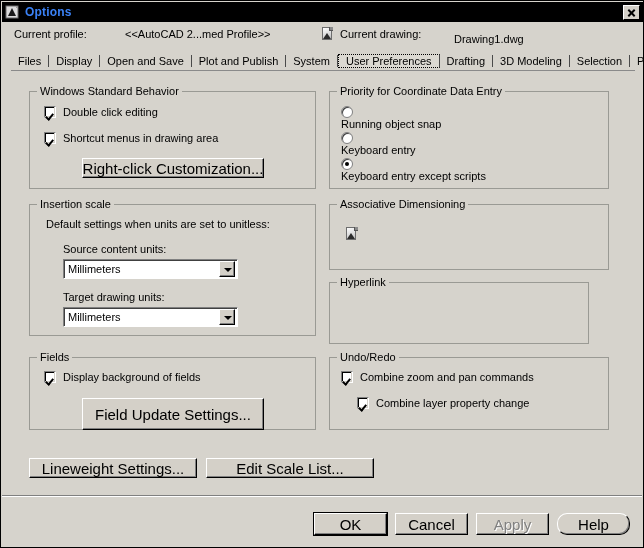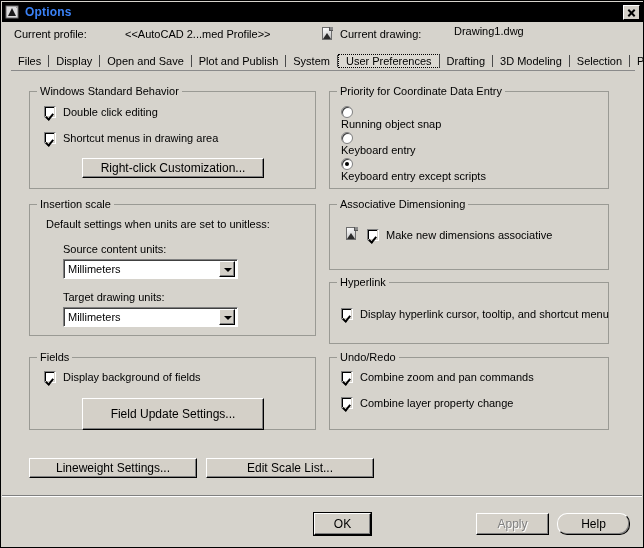--- a/index.html
+++ b/index.html
@@ -153,21 +153,21 @@
   }
   .radio.selected::after {
     content:""; position:absolute; left:3px; top:3px;
     width:4px;height:4px;border-radius:50%;background:#000;
   }
 
   
   .btn {
     position:absolute;
     display:flex; align-items:center; justify-content:center;
-    font-size:12px;
+    font-size:15px;
     background:#d4d0c8;
     border-top:1px solid #fff; border-left:1px solid #fff;
     border-right:1px solid #000; border-bottom:1px solid #000;
     box-shadow: inset -1px -1px 0 #808080;
     cursor:default;
     white-space:nowrap;
   }
   .btn.default {
     outline: 1px solid #000;
     outline-offset: 0px;
@@ -224,21 +224,21 @@
 
   <div id="profile-row">
     <span class="prof-lbl" style="left:13px; top:3px;">Current profile:</span>
     <span class="prof-lbl" style="left:124px; top:3px;">&lt;&lt;AutoCAD 2...med Profile&gt;&gt;</span>
     <span class="dwg-icon" style="left:319px; top:2px;">
       <span class="sheet"></span>
         <span class="fold"></span>
         <span class="tri"></span>
     </span>
     <span class="prof-lbl" style="left:339px; top:3px;">Current drawing:</span>
-    <span class="prof-lbl" style="left:453px; top:0;">Drawing1.dwg</span>
+    <span class="prof-lbl" style="left:453px; top:8px;">Drawing1.dwg</span>
   </div>
 
   <div id="tabstrip">
     <div class="tab">
         <span>Files</span>
       </div>
     <div class="tab">
         <span>Display</span>
       </div>
     <div class="tab">
@@ -340,61 +340,56 @@
 
   <div class="group" style="left:328px; top:203px; width:280px; height:66px;">
     <span class="glabel">Associative Dimensioning</span>
 
     <span class="dwg-icon assoc-icon" style="left:14px; top:22px;">
       <span class="sheet"></span>
         <span class="fold"></span>
         <span class="tri"></span>
     </span>
 
-    <div class="chk-row" style="left:37px; top:24px;">
-      <span class="checkbox checked"></span>
-      <span class="chk-label">Make new dimensions associative</span>
-    </div>
-  </div>
-
-  <div class="group" style="left:328px; top:281px; width:280px; height:62px;padding-left:40px;">
+  </div>
+
+  <div class="group" style="left:328px; top:281px; width:260px; height:62px;padding-left:40px;">
     <span class="glabel">Hyperlink</span>
 
-    <div class="chk-row" style="left:11px; top:25px;">
-      <span class="checkbox checked"></span>
-      <span class="chk-label">Display hyperlink cursor, tooltip, and shortcut menu</span>
-    </div>
   </div>
 
   <div class="group" style="left:328px; top:356px; width:280px; height:73px;">
     <span class="glabel">Undo/Redo</span>
 
     <div class="chk-row" style="left:11px; top:13px;">
       <span class="checkbox checked"></span>
       <span class="chk-label">Combine zoom and pan commands</span>
     </div>
 
-    <div class="chk-row" style="left:11px; top:39px;">
+    <div class="chk-row" style="left:27px; top:39px;">
       <span class="checkbox checked"></span>
       <span class="chk-label">Combine layer property change</span>
     </div>
   </div>
 
   <div class="btn" style="left:28px; top:457px; width:168px; height:20px;">
     <span>Lineweight Settings...</span>
   </div>
   <div class="btn" style="left:205px; top:457px; width:168px; height:20px;">
     <span>Edit Scale List...</span>
   </div>
 
   <div style="position:absolute; left:1px; top:494px; width:640px; height:1px; background:#808080;"></div>
   <div style="position:absolute; left:1px; top:495px; width:640px; height:1px; background:#fff;"></div>
 
-  <div class="btn default" style="left:313px; top:512px; width:57px; height:22px;">
+  <div class="btn default" style="left:313px; top:512px; width:73px; height:22px;">
     <span>OK</span>
+  </div>
+  <div class="btn" style="left:394px; top:512px; width:73px; height:22px;">
+    <span>Cancel</span>
   </div>
   <div class="btn disabled" style="left:475px; top:512px; width:73px; height:22px;">
     <span>Apply</span>
   </div>
   <div class="btn" style="left:556px; top:512px; width:73px; height:22px;border-radius:10px;">
     <span>Help</span>
   </div>
 
 </div>
 

